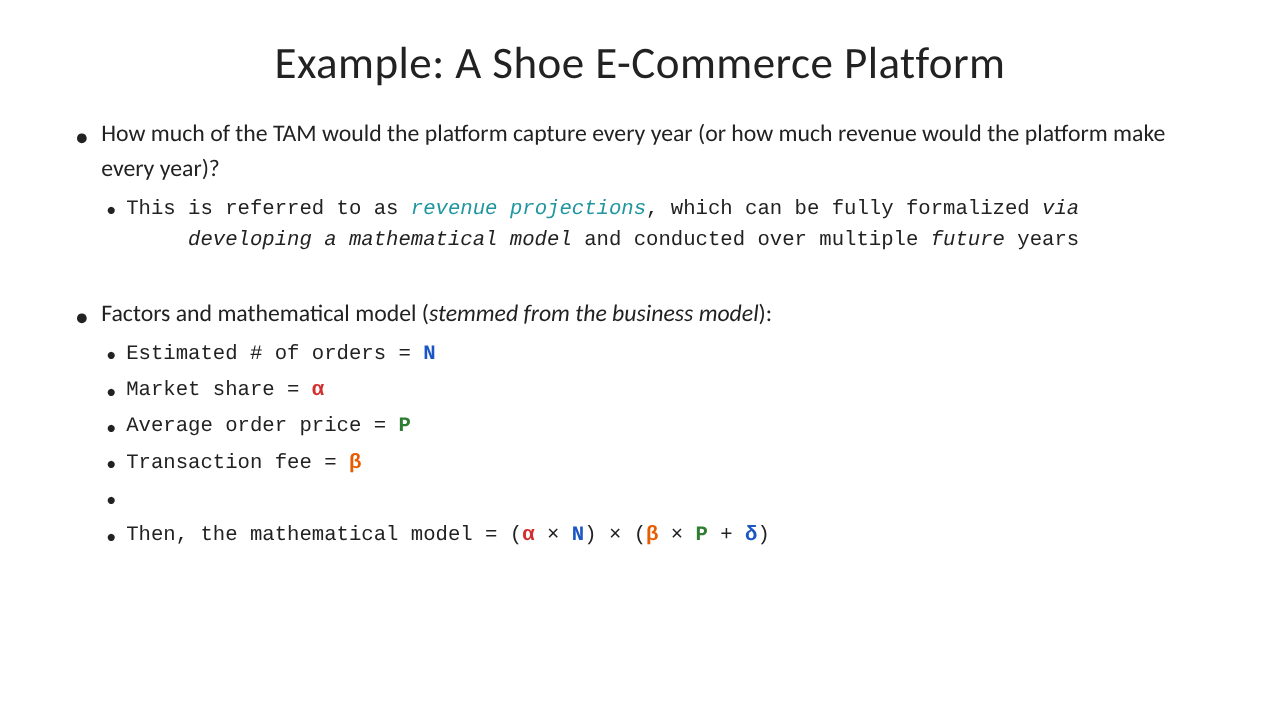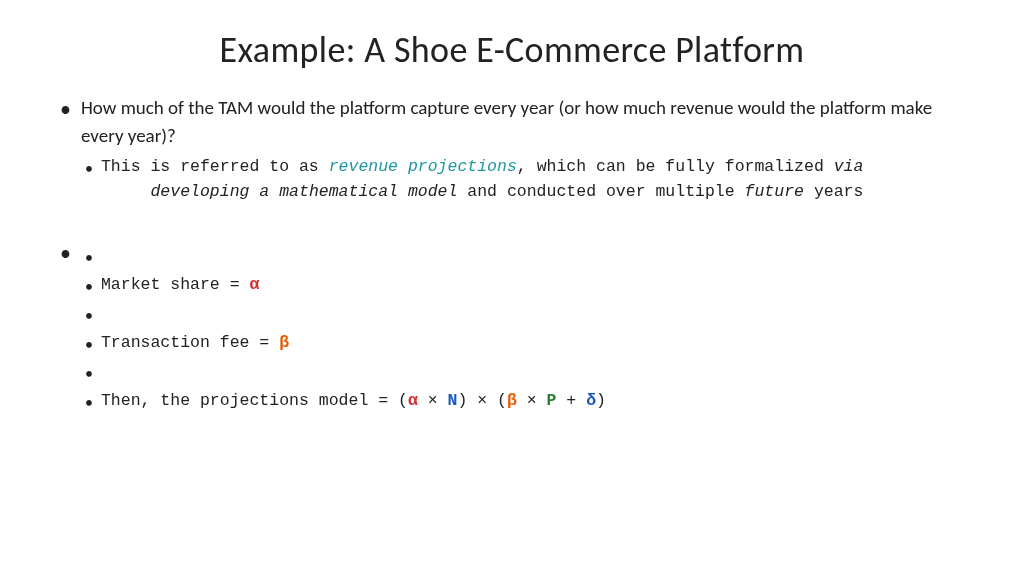--- a/index.html
+++ b/index.html
@@ -152,53 +152,62 @@
           </div>
         </div>
       </div>
     </div>
 
     <div class="section-gap"></div>
 
     <div class="bullet-l1">
       <span class="bullet-l1-dot">•</span>
       <div>
+        <span class="bullet-l1-text">
+          <span>Factors and mathematical model (</span><span class="italic">stemmed from the business model</span><span>):</span>
+        </span>
 
         <div class="sub-bullets">
 
           <div class="bullet-l2">
             <span class="bullet-l2-dot">•</span>
+            <span class="bullet-l2-text">
+              <span>Estimated # of orders = </span><span class="color-blue">N</span>
+            </span>
           </div>
 
           <div class="bullet-l2">
             <span class="bullet-l2-dot">•</span>
             <span class="bullet-l2-text">
               <span>Market share = </span><span class="color-red">α</span>
             </span>
           </div>
 
           <div class="bullet-l2">
             <span class="bullet-l2-dot">•</span>
+            <span class="bullet-l2-text">
+              <span>Average order price = </span><span class="color-green">P</span>
+            </span>
           </div>
 
           <div class="bullet-l2">
             <span class="bullet-l2-dot">•</span>
             <span class="bullet-l2-text">
               <span>Transaction fee = </span><span class="color-orange">β</span>
             </span>
           </div>
 
           <div class="bullet-l2">
             <span class="bullet-l2-dot">•</span>
           </div>
 
           <div class="bullet-l2">
             <span class="bullet-l2-dot">•</span>
             <span class="bullet-l2-text formula-line">
-              <span>Then, the projections model = (</span><span class="color-red">α</span><span> × </span><span class="color-blue">N</span><span>) × (</span><span class="color-orange">β</span><span> × </span><span class="color-green">P</span><span> + </span><span class="color-blue bold">δ</span><span>)</span>
+              <span>Then, the mathematical model = (</span><span class="color-red">α</span><span> × </span><span class="color-blue">N</span><span>) × (</span><span class="color-orange">β</span><span> × </span><span class="color-green">P</span><span> + </span><span class="color-blue bold">δ</span><span>)</span>
             </span>
           </div>
 
         </div>
       </div>
     </div>
 
   </div>
 </div>
 

